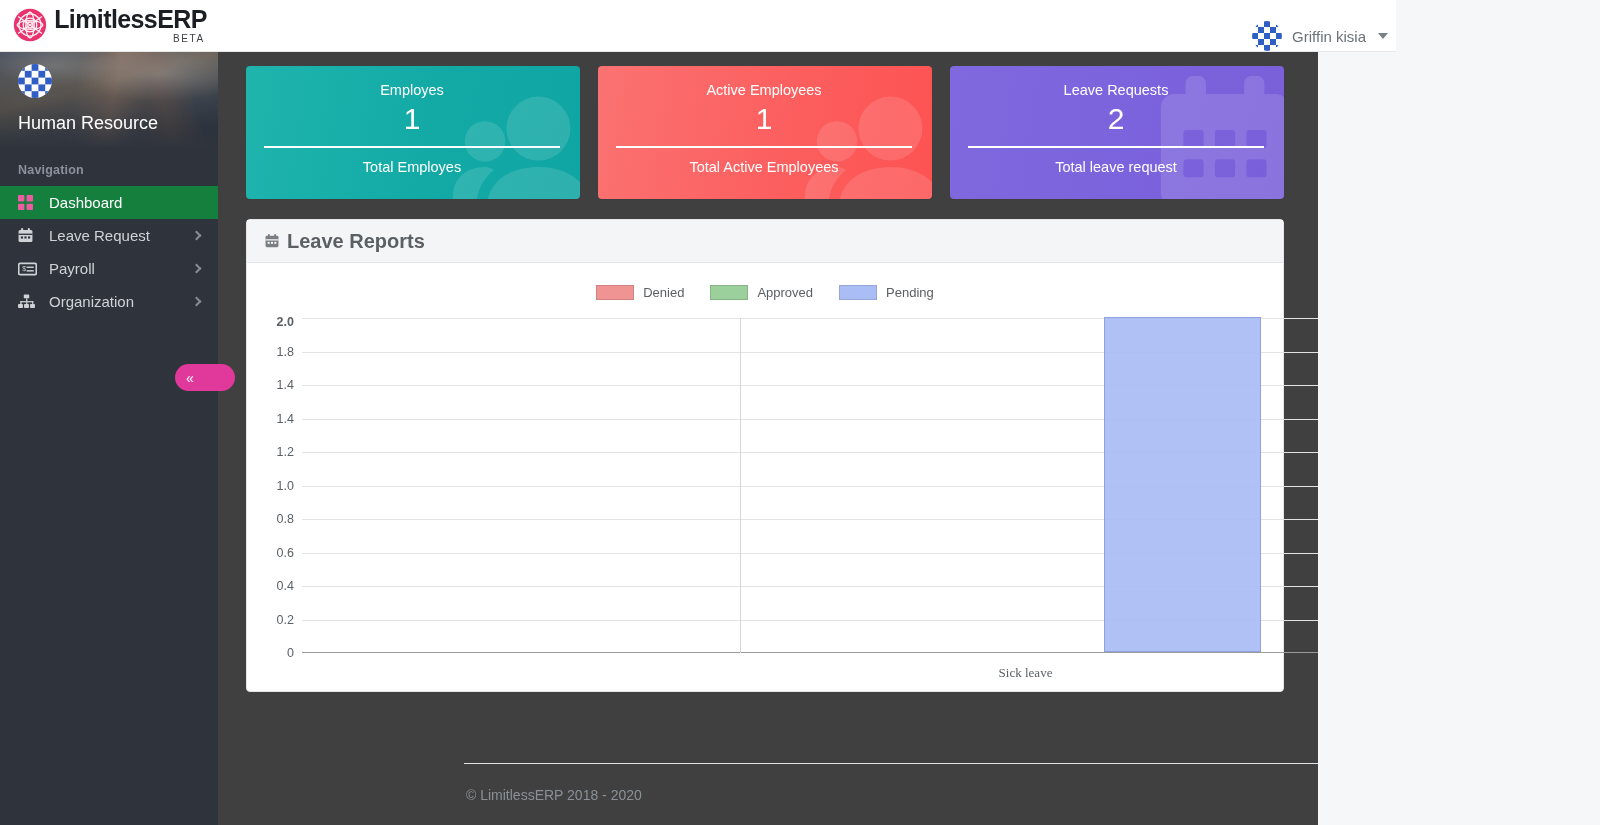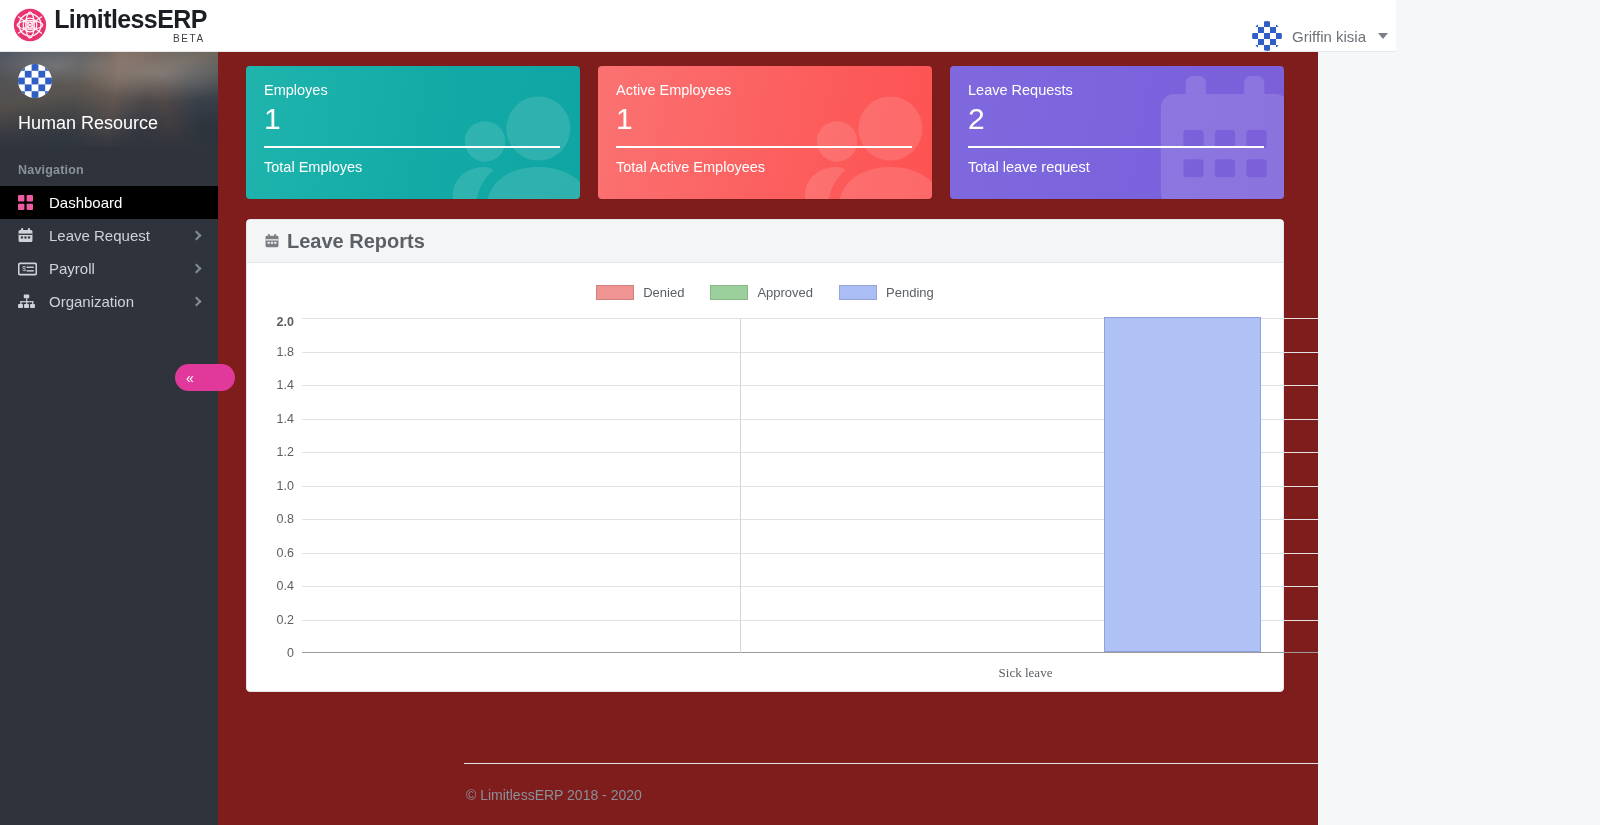--- a/index.html
+++ b/index.html
@@ -72,40 +72,40 @@
   }
   .nav-label {
     color: #8b919a; font-size: 12.5px; font-weight: bold;
     padding: 16px 0 9px 18px; letter-spacing: .2px;
   }
   .nav-item {
     display: flex; align-items: center; height: 33px;
     padding: 0 14px 0 18px; color: #cfd3d8; font-size: 15px;
     cursor: pointer; position: relative;
   }
-  .nav-item.active { background: #000000; color: #ffffff; }
+  .nav-item.active { background: #15803d; color: #ffffff; }
   .nav-ico {
     width: 20px; height: 18px; margin-right: 11px; flex: 0 0 20px;
     display: flex; align-items: center; justify-content: flex-start;
   }
   .nav-txt { flex: 1 1 auto; }
   .nav-chev {
     width: 7px; height: 7px; border-right: 2px solid #868c95;
     border-top: 2px solid #868c95; transform: rotate(45deg); margin-right: 4px;
   }
   .collapse-btn {
     position: absolute; left: 175px; top: 312px; width: 60px; height: 27px;
     background: #e0399b; border-radius: 14px; display: flex; align-items: center;
     justify-content: flex-start; padding-left: 11px; color: #fff; font-size: 14px;
     cursor: pointer; z-index: 35;
   }
   
   .main {
     position: absolute; top: 52px; left: 218px; width: 1100px; height: 773px;
-    background: #7f1d1d; padding: 14px 34px 0 28px; overflow: hidden;
+    background: #404040; padding: 14px 34px 0 28px; overflow: hidden; text-align: center;
   }
   .cards { display: flex; gap: 18px; }
   .card {
     flex: 1 1 0; height: 133px; border-radius: 4px; position: relative;
     overflow: hidden; padding: 16px 20px 0 18px; color: #ffffff;
     box-shadow: 0 1px 2px rgba(0,0,0,.06);
   }
   .card-teal   { background: linear-gradient(100deg,#1fb5ad 0%,#13aaa6 55%,#0fa5a3 100%); }
   .card-red    { background: linear-gradient(100deg,#fb7272 0%,#fc5f5f 55%,#fd5252 100%); }
   .card-purple { background: linear-gradient(100deg,#8068de 0%,#7b63dd 55%,#7a5fd8 100%); }

